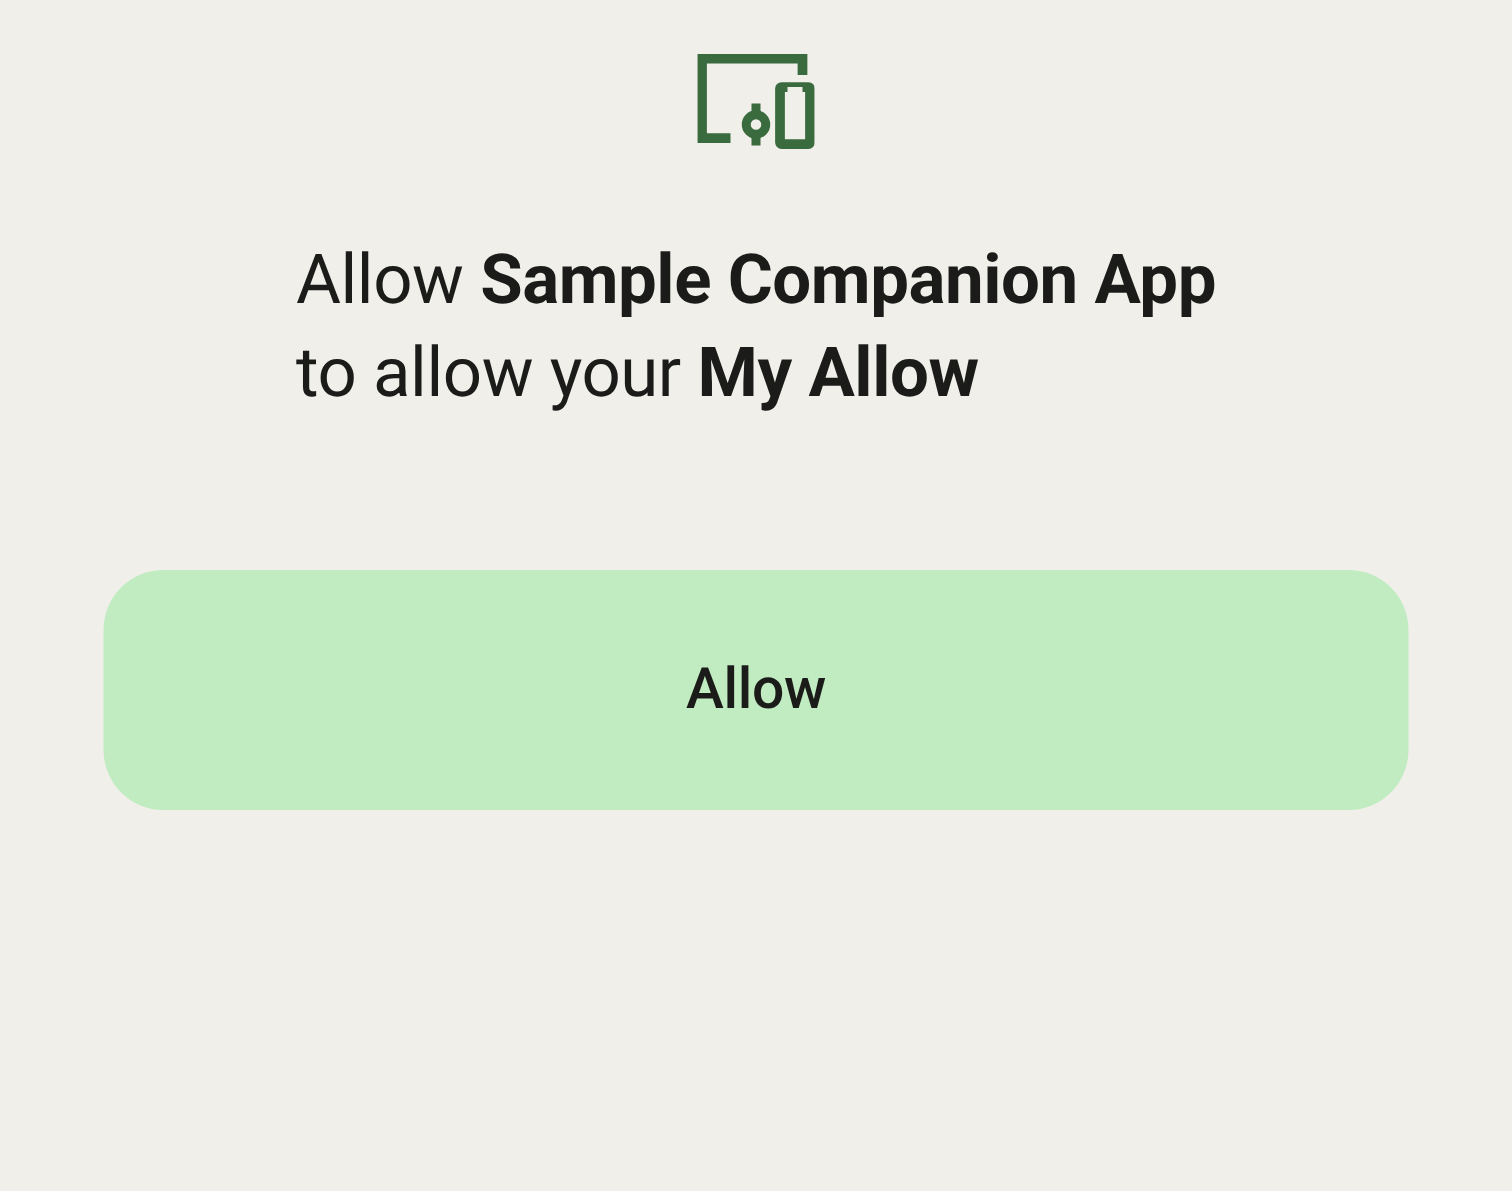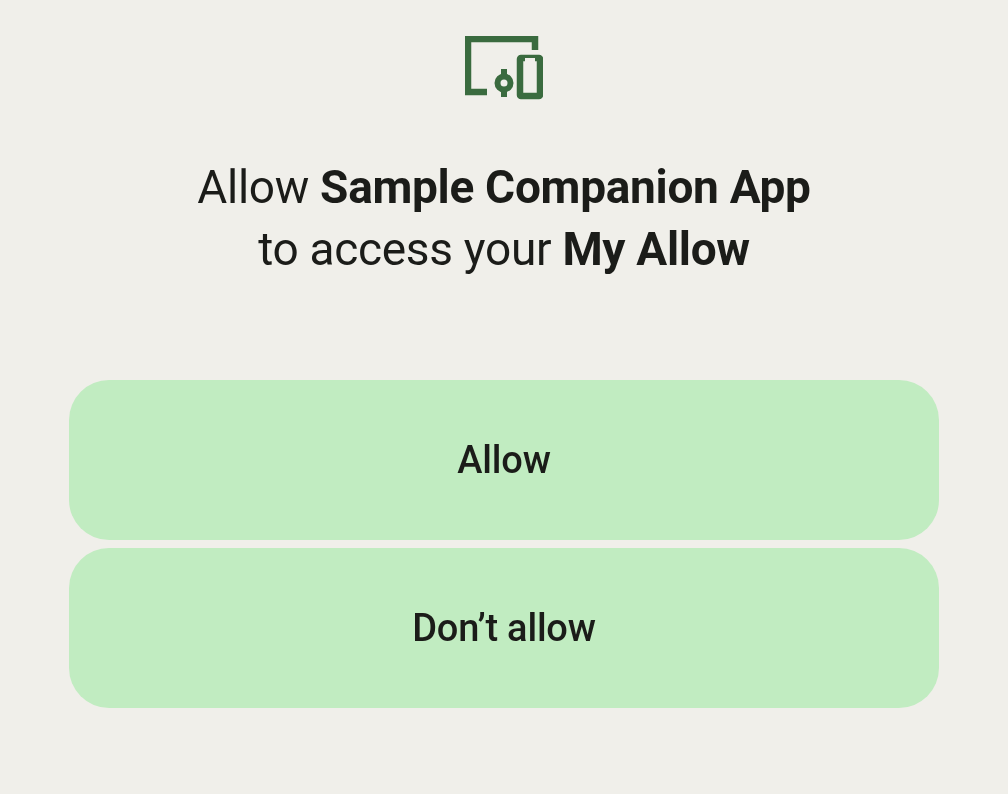--- a/index.html
+++ b/index.html
@@ -17,21 +17,21 @@
       align-items: center;
       padding-top: 36px;
     }
     .icon-wrap {
       margin-bottom: 52px;
     }
     .title {
       font-size: 46px;
       font-weight: 400;
       color: #1b1c19;
-      text-align: center;
+      text-align: left;
       line-height: 1.35;
       letter-spacing: -0.3px;
     }
     .title .bold {
       font-weight: 700;
     }
     .buttons {
       margin-top: 100px;
       width: 870px;
       display: flex;
@@ -68,19 +68,18 @@
 
     <circle cx="39" cy="47" r="6.5" fill="none" stroke="#3a6b3f" stroke-width="6"></circle>
 
     <rect x="36" y="33" width="6" height="6" fill="#3a6b3f"></rect>
     <rect x="36" y="55" width="6" height="6" fill="#3a6b3f"></rect>
   </svg>
 </div>
 
 <h1 class="title">
   <span>Allow </span><span class="bold">Sample Companion App</span><br>
-  <span> to access your </span><span class="bold">My Allow</span>
+  <span> to allow your </span><span class="bold">My Allow</span>
 </h1>
 
 <div class="buttons">
   <button class="btn">Allow</button>
-  <button class="btn">Don’t allow</button>
 </div>
 
 </body></html>

